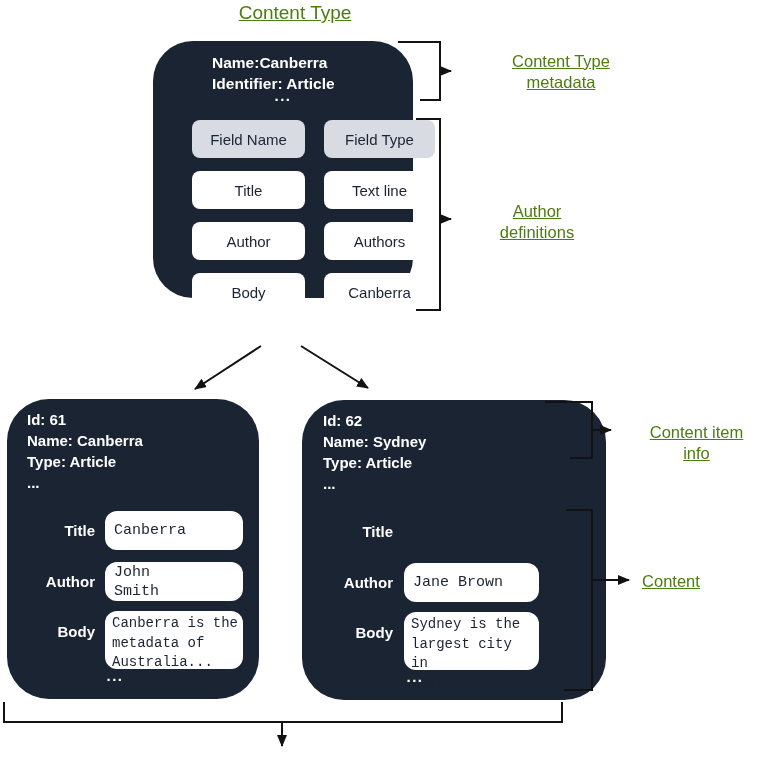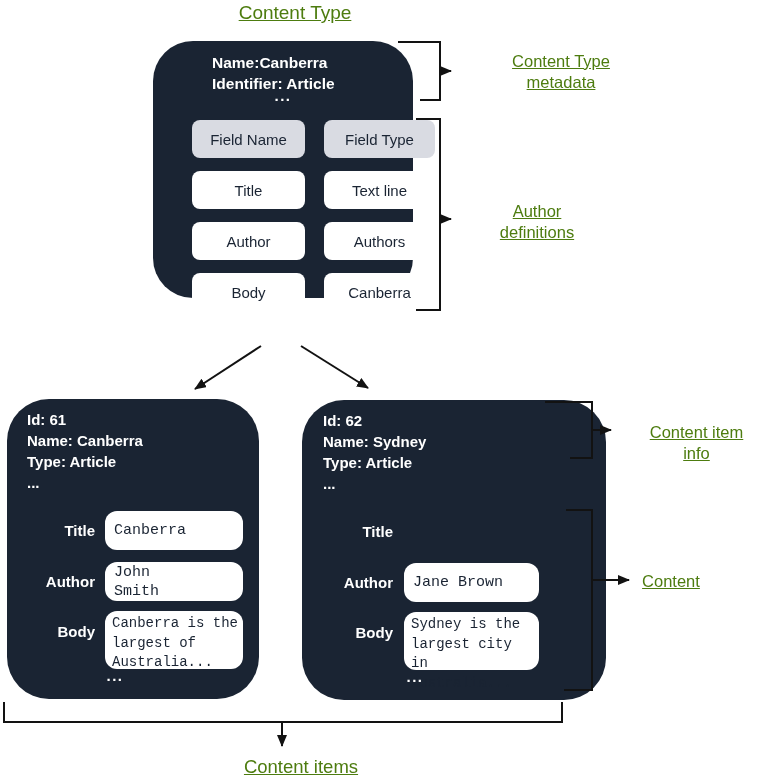--- a/index.html
+++ b/index.html
@@ -94,21 +94,20 @@
   </svg>
 
   <div class="lbl title-lbl">Content Type</div>
   <div class="lbl meta-lbl">Content Type
 metadata</div>
   <div class="lbl fielddef-lbl">Author
 definitions</div>
   <div class="lbl iteminfo-lbl">Content item
 info</div>
   <div class="lbl fields-lbl">Content</div>
-  <div class="lbl bottom-lbl">Content items</div>
 
   <div class="darkbox ct-box">
     <div class="ct-meta">Name:Canberra
 Identifier: Article</div>
     <div class="dots ct-dots-top">...</div>
 
     <div class="cell cell-header col-l row0">Field Name</div>
     <div class="cell cell-header col-r row0">Field Type</div>
 
     <div class="cell col-l row1">Title</div>
@@ -128,21 +127,21 @@
 Name: Canberra
 Type: Article
 ...</div>
     <div class="frow-label row-title">Title</div>
     <div class="frow-value row-title">Canberra</div>
     <div class="frow-label row-author">Author</div>
     <div class="frow-value row-author">John
 Smith</div>
     <div class="frow-label row-body-label">Body</div>
     <div class="frow-value row-body-value">Canberra is the
-largest of
+metadata of
 Australia...</div>
     <div class="dots item-dots">...</div>
   </div>
 
   <div class="darkbox item-right">
     <div class="item-meta">Id: 62
 Name: Sydney
 Type: Article
 ...</div>
     <div class="frow-label row-title">Title</div>

